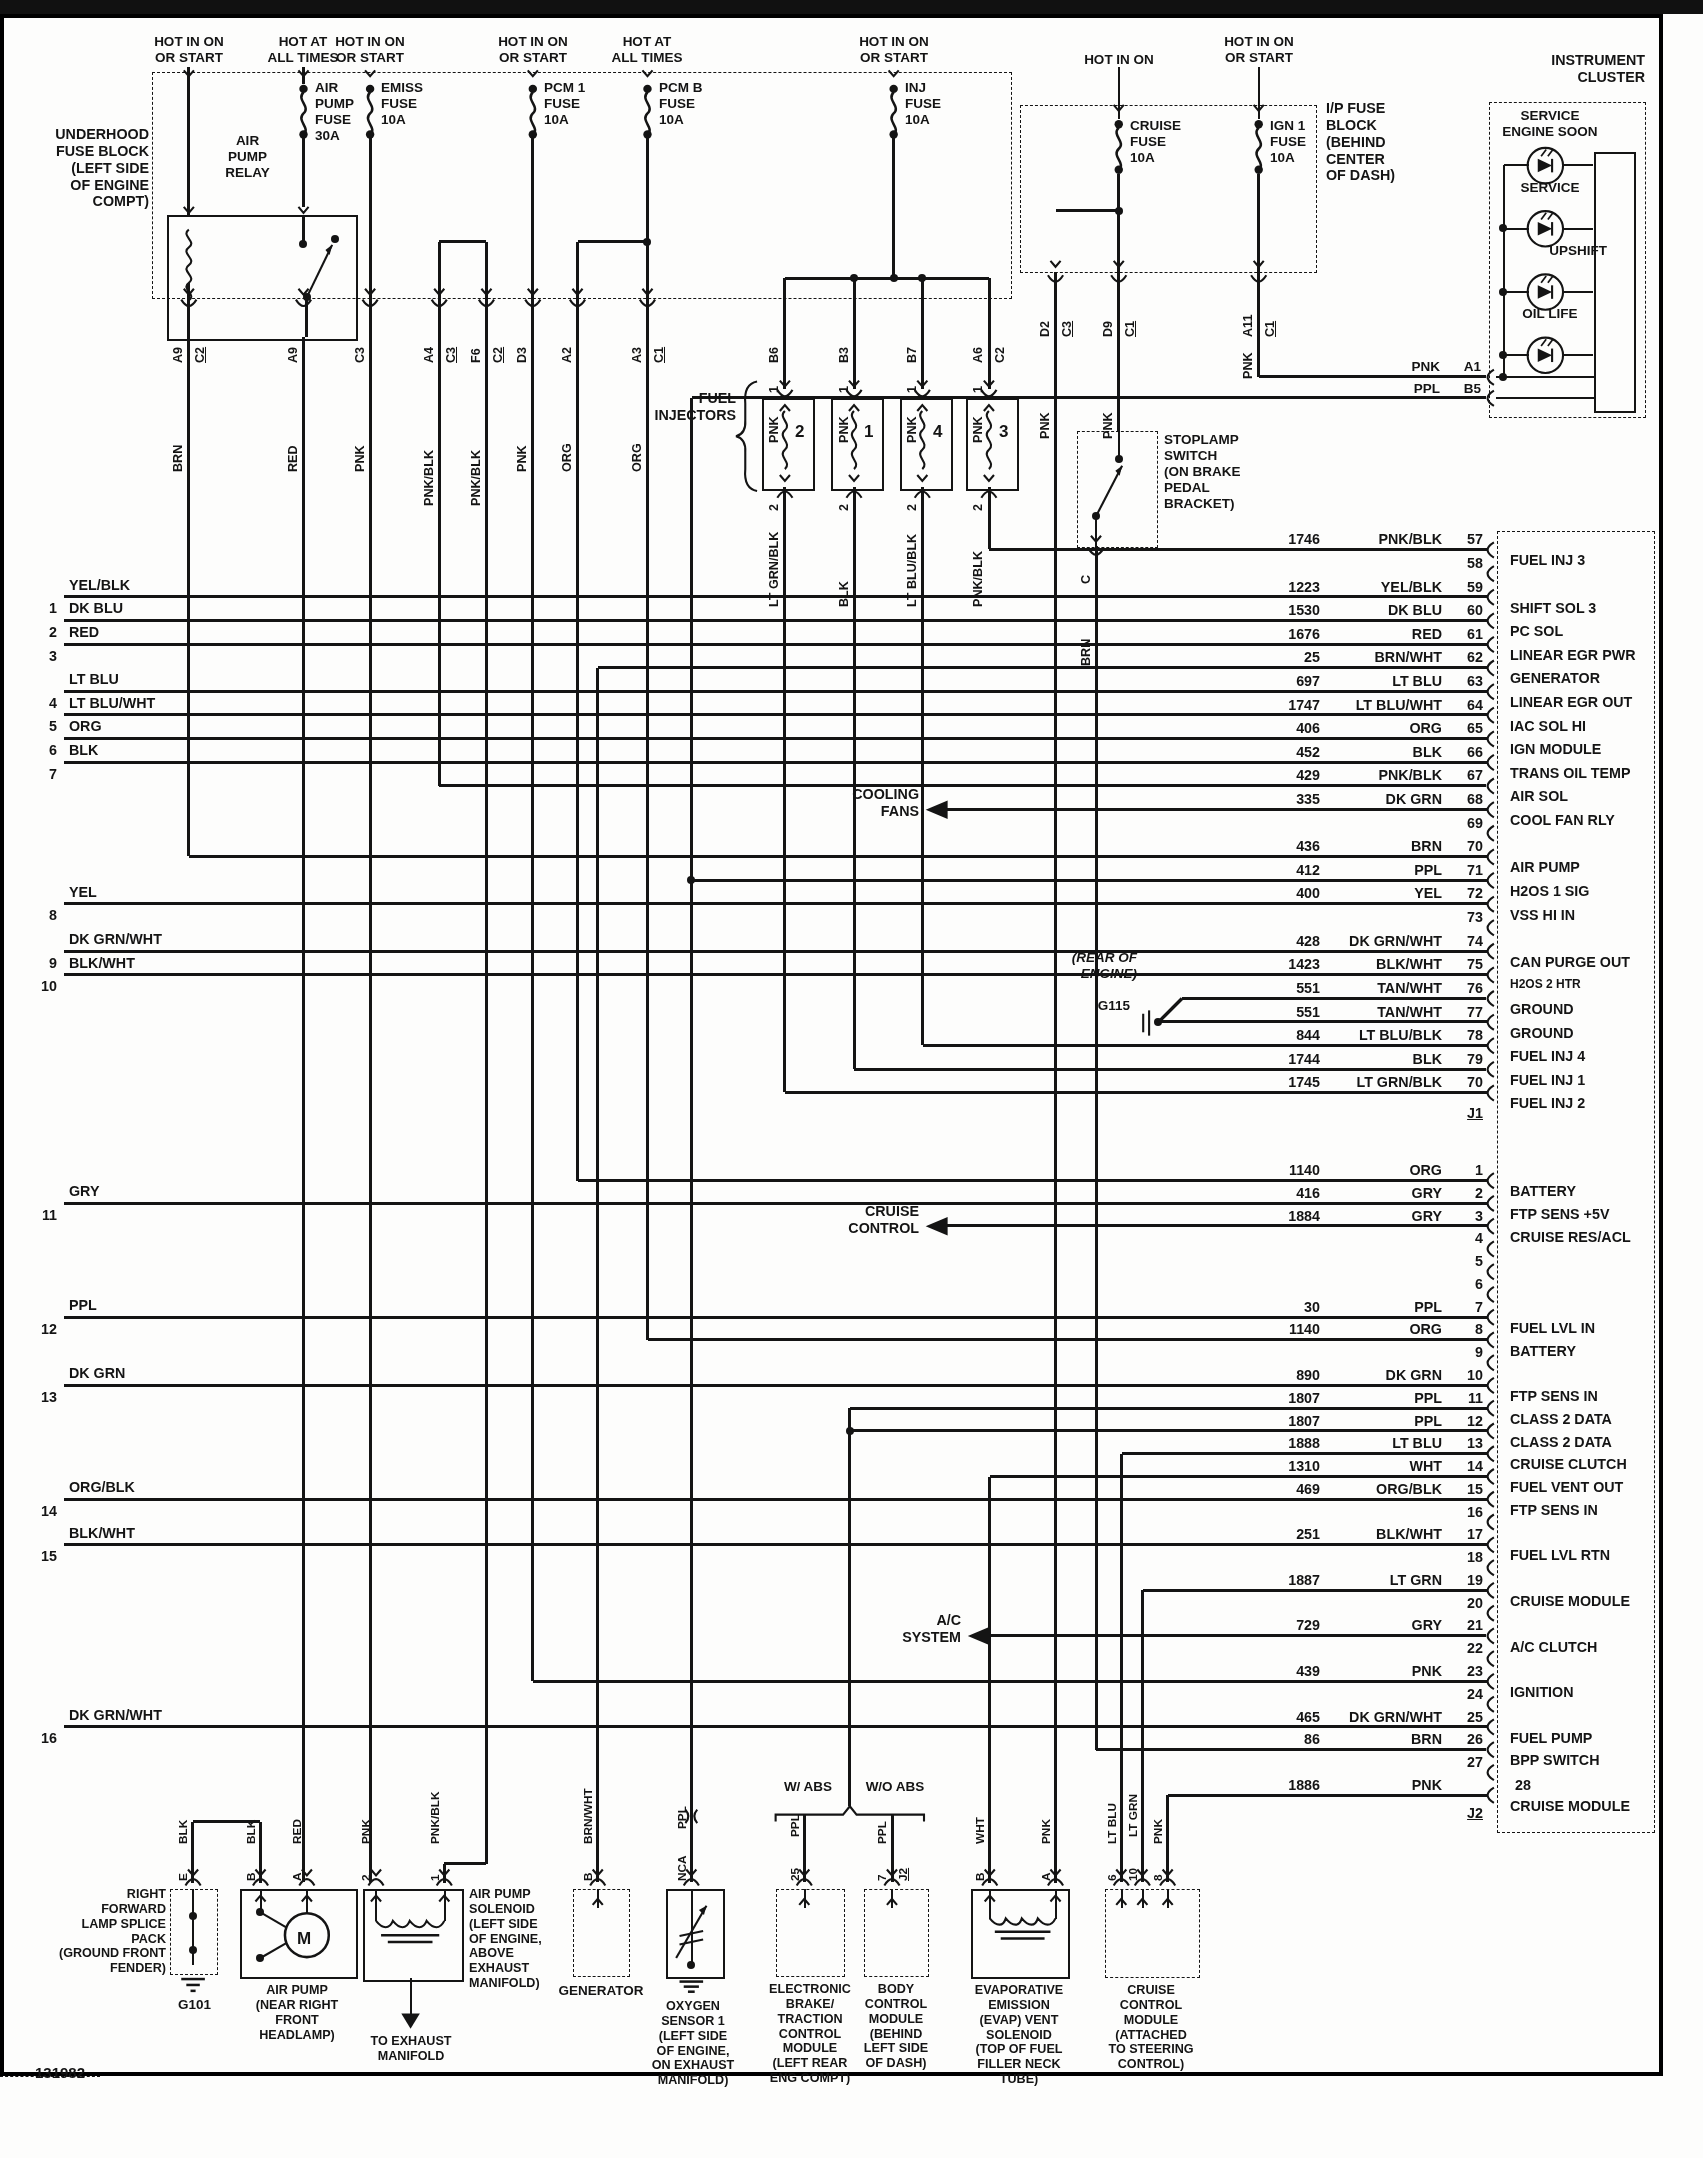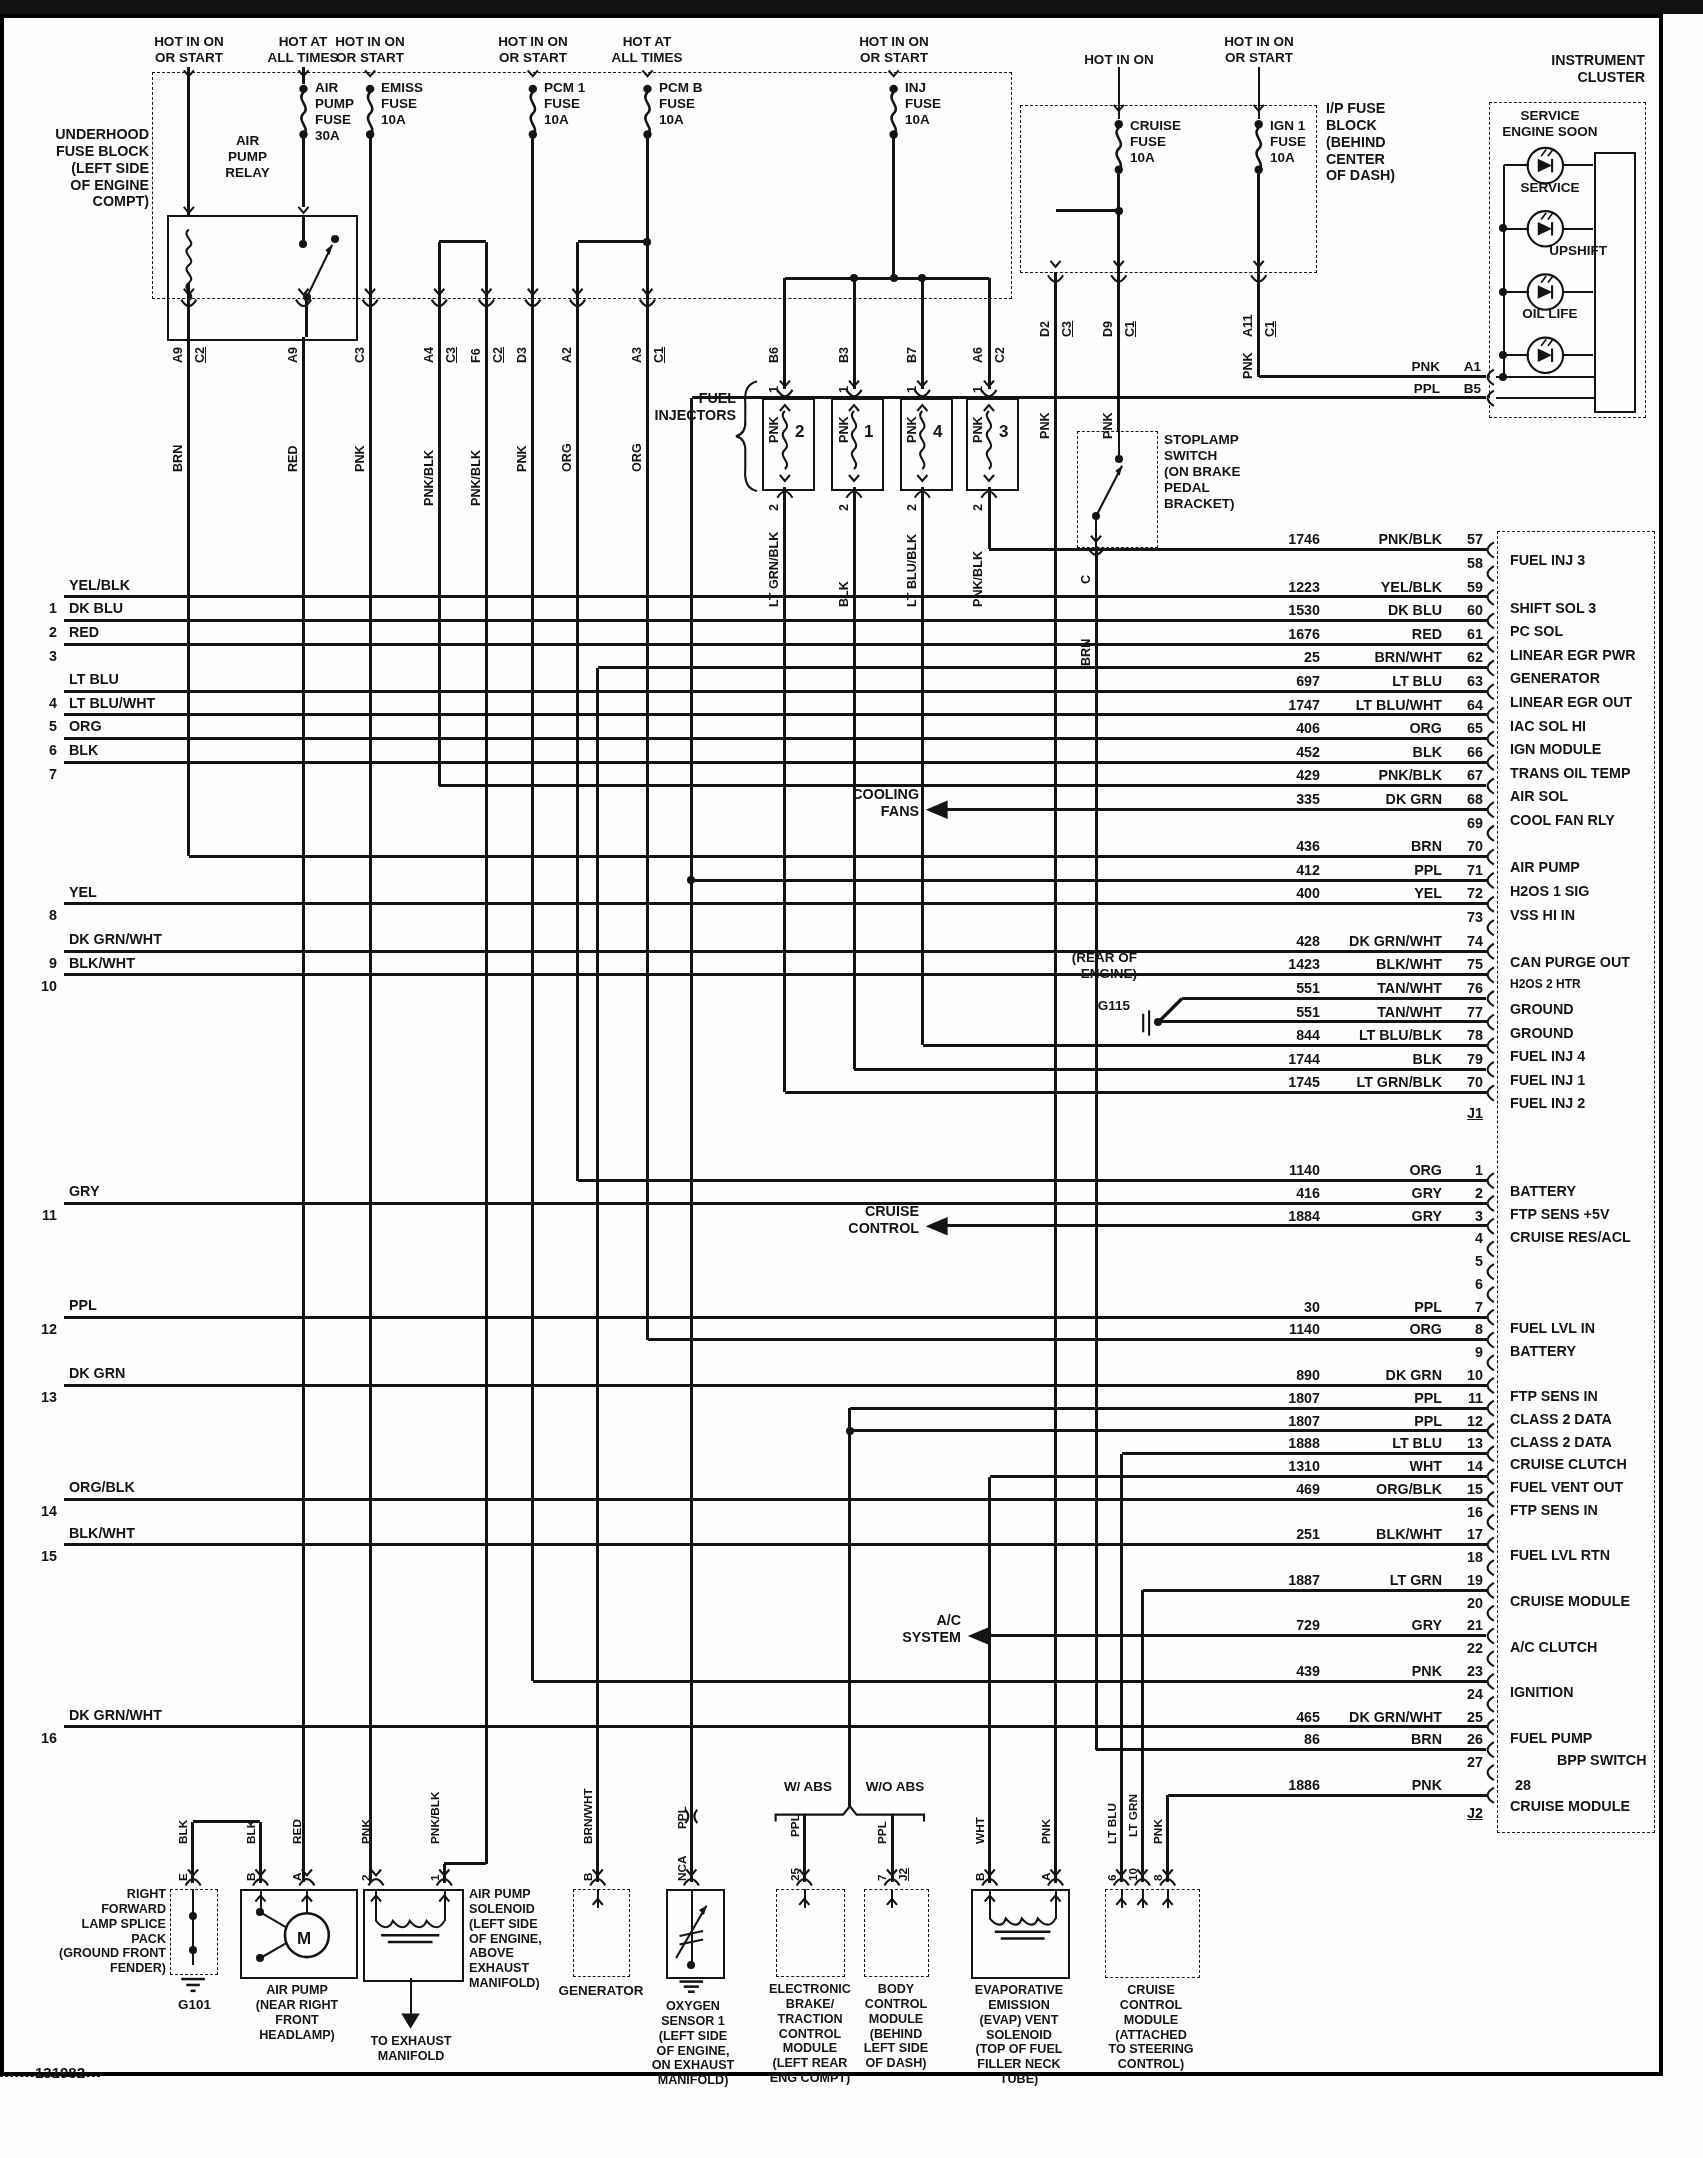--- a/index.html
+++ b/index.html
@@ -393,21 +393,21 @@
     <div class="ln" style="left: 533px; top: 1680px; width: 954px; height: 3.4px;"></div>
     <div class="t" style="left: 1434px; top: 1686px; font-size: 14.3px; width: 49px; text-align: right;">24</div>
     <div class="t" style="left: 1434px; top: 1709px; font-size: 14.3px; width: 49px; text-align: right;">25</div>
     <div class="t" style="left: 1227px; top: 1709px; font-size: 14.3px; width: 93px; text-align: right;">465</div>
     <div class="t" style="left: 1331px; top: 1709px; font-size: 14.3px; width: 111px; text-align: right;">DK GRN/WHT</div>
     <div class="t" style="left: 1510px; top: 1730px; font-size: 14.3px;">FUEL PUMP</div>
     <div class="ln" style="left: 64px; top: 1725px; width: 1423px; height: 3.4px;"></div>
     <div class="t" style="left: 1434px; top: 1731px; font-size: 14.3px; width: 49px; text-align: right;">26</div>
     <div class="t" style="left: 1227px; top: 1731px; font-size: 14.3px; width: 93px; text-align: right;">86</div>
     <div class="t" style="left: 1331px; top: 1731px; font-size: 14.3px; width: 111px; text-align: right;">BRN</div>
-    <div class="t" style="left: 1510px; top: 1752px; font-size: 14.3px; margin-left: 47px;">BPP SWITCH</div>
+    <div class="t" style="left: 1510px; top: 1752px; font-size: 14.3px;">BPP SWITCH</div>
     <div class="ln" style="left: 1096px; top: 1748px; width: 390px; height: 3.4px;"></div>
     <div class="t" style="left: 1434px; top: 1754px; font-size: 14.3px; width: 49px; text-align: right;">27</div>
     <div class="t" style="left: 1434px; top: 1777px; font-size: 14.3px; width: 49px; text-align: right; padding-left: 48px;">28</div>
     <div class="t" style="left: 1227px; top: 1777px; font-size: 14.3px; width: 93px; text-align: right;">1886</div>
     <div class="t" style="left: 1331px; top: 1777px; font-size: 14.3px; width: 111px; text-align: right;">PNK</div>
     <div class="t" style="left: 1510px; top: 1798px; font-size: 14.3px;">CRUISE MODULE</div>
     <div class="ln" style="left: 1168px; top: 1794px; width: 319px; height: 3.4px;"></div>
     <div class="t u" style="left: 1444px; top: 1105px; font-size: 14.3px; width: 39px; text-align: right;">J1</div>
     <div class="t u" style="left: 1444px; top: 1805px; font-size: 14.3px; width: 39px; text-align: right;">J2</div>
     <div class="t" style="left: 22px; top: 600px; font-size: 14.3px; width: 35px; text-align: right;">1</div>
@@ -438,21 +438,21 @@
     <div class="t" style="left: 69px; top: 1365px; font-size: 14.3px;">DK GRN</div>
     <div class="t" style="left: 22px; top: 1503px; font-size: 14.3px; width: 35px; text-align: right;">14</div>
     <div class="t" style="left: 69px; top: 1479px; font-size: 14.3px;">ORG/BLK</div>
     <div class="t" style="left: 22px; top: 1548px; font-size: 14.3px; width: 35px; text-align: right;">15</div>
     <div class="t" style="left: 69px; top: 1525px; font-size: 14.3px;">BLK/WHT</div>
     <div class="t" style="left: 22px; top: 1730px; font-size: 14.3px; width: 35px; text-align: right;">16</div>
     <div class="t" style="left: 69px; top: 1707px; font-size: 14.3px;">DK GRN/WHT</div>
     <div class="t" style="left: 801px; top: 786px; font-size: 14.3px; width: 118px; text-align: right;"><div>COOLING</div><div>FANS</div></div>
     <div class="t" style="left: 801px; top: 1203px; font-size: 14.3px; width: 118px; text-align: right;"><div>CRUISE</div><div>CONTROL</div></div>
     <div class="t" style="left: 843px; top: 1612px; font-size: 14.3px; width: 118px; text-align: right;"><div>A/C</div><div>SYSTEM</div></div>
-    <div class="t" style="left: 1012px; top: 950px; font-size: 13.5px; width: 125px; text-align: right;"><div>(REAR OF</div><div>ENGINE)</div></div>
+    <div class="t" style="left: 1012px; top: 950px; font-size: 13.5px; width: 125px; text-align: right; font-style: italic;"><div>(REAR OF</div><div>ENGINE)</div></div>
     <div class="t" style="left: 1046px; top: 998px; font-size: 13.5px; width: 84px; text-align: right;">G115</div>
     <div class="dot" style="left: 1154px; top: 1018px;"></div>
     <div class="t" style="left: 766px; top: 1779px; font-size: 13.5px; width: 84px; text-align: center;">W/ ABS</div>
     <div class="t" style="left: 853px; top: 1779px; font-size: 13.5px; width: 84px; text-align: center;">W/O ABS</div>
     <div class="rt" style="left: 176px; top: 1881px; font-size: 11.8px;">E</div>
     <div class="rt" style="left: 176px; top: 1844px; font-size: 11.8px;">BLK</div>
     <div class="rt" style="left: 244px; top: 1881px; font-size: 11.8px;">B</div>
     <div class="rt" style="left: 244px; top: 1844px; font-size: 11.8px;">BLK</div>
     <div class="rt" style="left: 290px; top: 1881px; font-size: 11.8px;">A</div>
     <div class="rt" style="left: 290px; top: 1844px; font-size: 11.8px;">RED</div>

